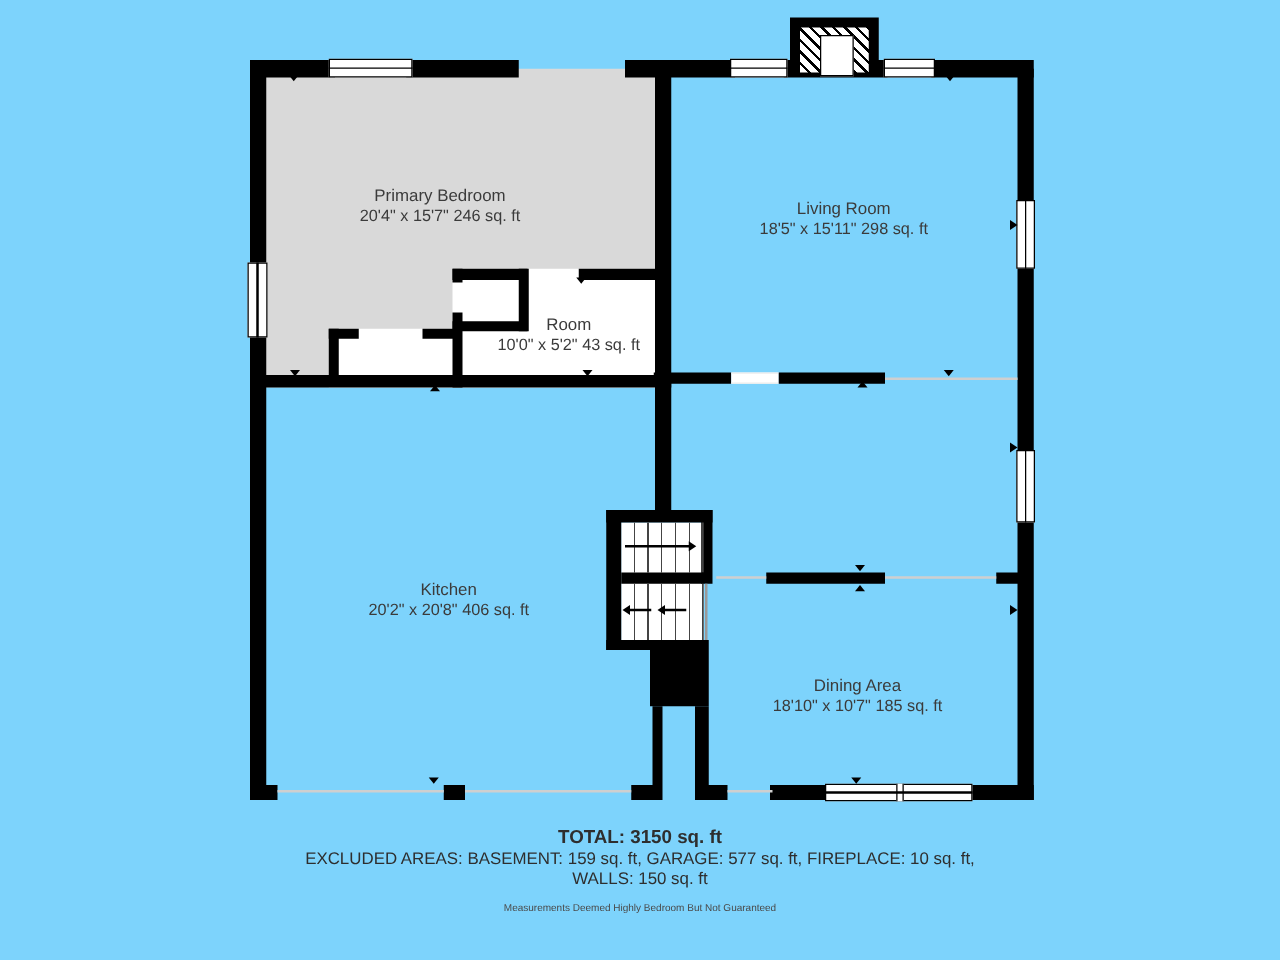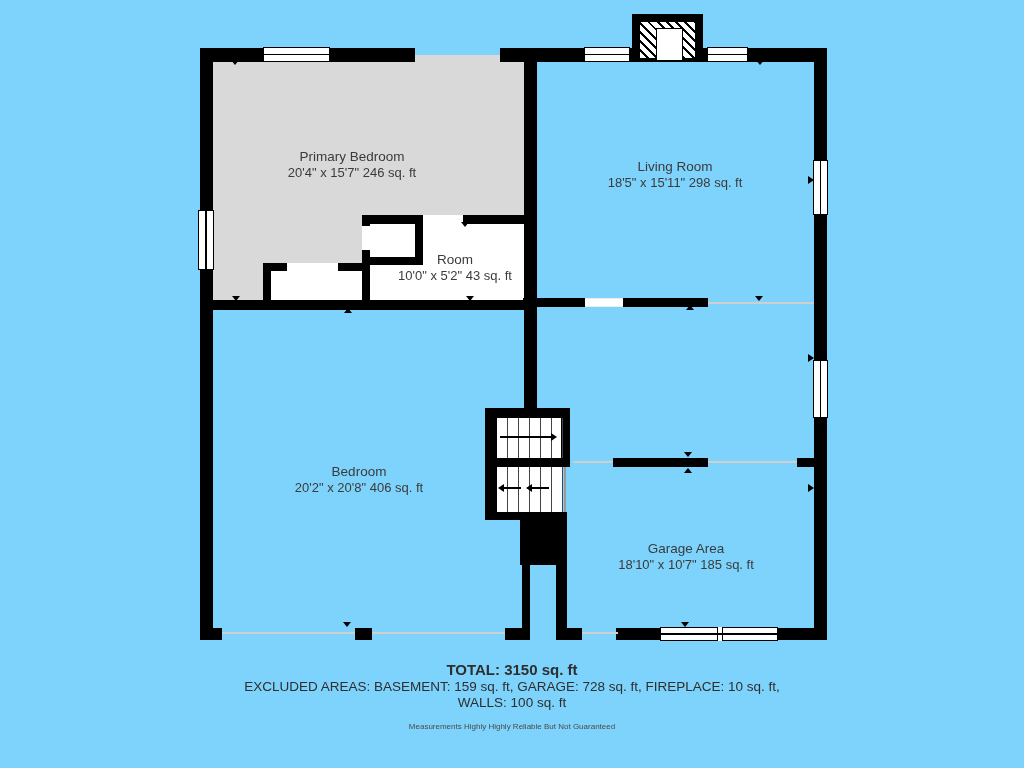--- a/index.html
+++ b/index.html
@@ -132,28 +132,28 @@
   </div>
   <div class="room-label" style="left:555px;top:159px;width:240px;">
     <div class="room-name">Living Room</div>
     <div class="room-dims">18'5" x 15'11" 298 sq. ft</div>
   </div>
   <div class="room-label" style="left:360px;top:252px;width:190px;">
     <div class="room-name">Room</div>
     <div class="room-dims">10'0" x 5'2" 43 sq. ft</div>
   </div>
   <div class="room-label" style="left:239px;top:464px;width:240px;">
-    <div class="room-name">Bedroom</div>
+    <div class="room-name">Kitchen</div>
     <div class="room-dims">20'2" x 20'8" 406 sq. ft</div>
   </div>
   <div class="room-label" style="left:566px;top:541px;width:240px;">
-    <div class="room-name">Garage Area</div>
+    <div class="room-name">Dining Area</div>
     <div class="room-dims">18'10" x 10'7" 185 sq. ft</div>
   </div>
 
   <div id="footer">
     <div class="total">TOTAL: 3150 sq. ft</div>
-    <div class="line">EXCLUDED AREAS: BASEMENT: 159 sq. ft, GARAGE: 728 sq. ft, FIREPLACE: 10 sq. ft,</div>
-    <div class="line">WALLS: 100 sq. ft</div>
-    <div class="disclaimer">Measurements Highly Highly Reliable But Not Guaranteed</div>
+    <div class="line">EXCLUDED AREAS: BASEMENT: 159 sq. ft, GARAGE: 577 sq. ft, FIREPLACE: 10 sq. ft,</div>
+    <div class="line">WALLS: 150 sq. ft</div>
+    <div class="disclaimer">Measurements Deemed Highly Bedroom But Not Guaranteed</div>
   </div>
 
 </div>
 
 </body></html>

